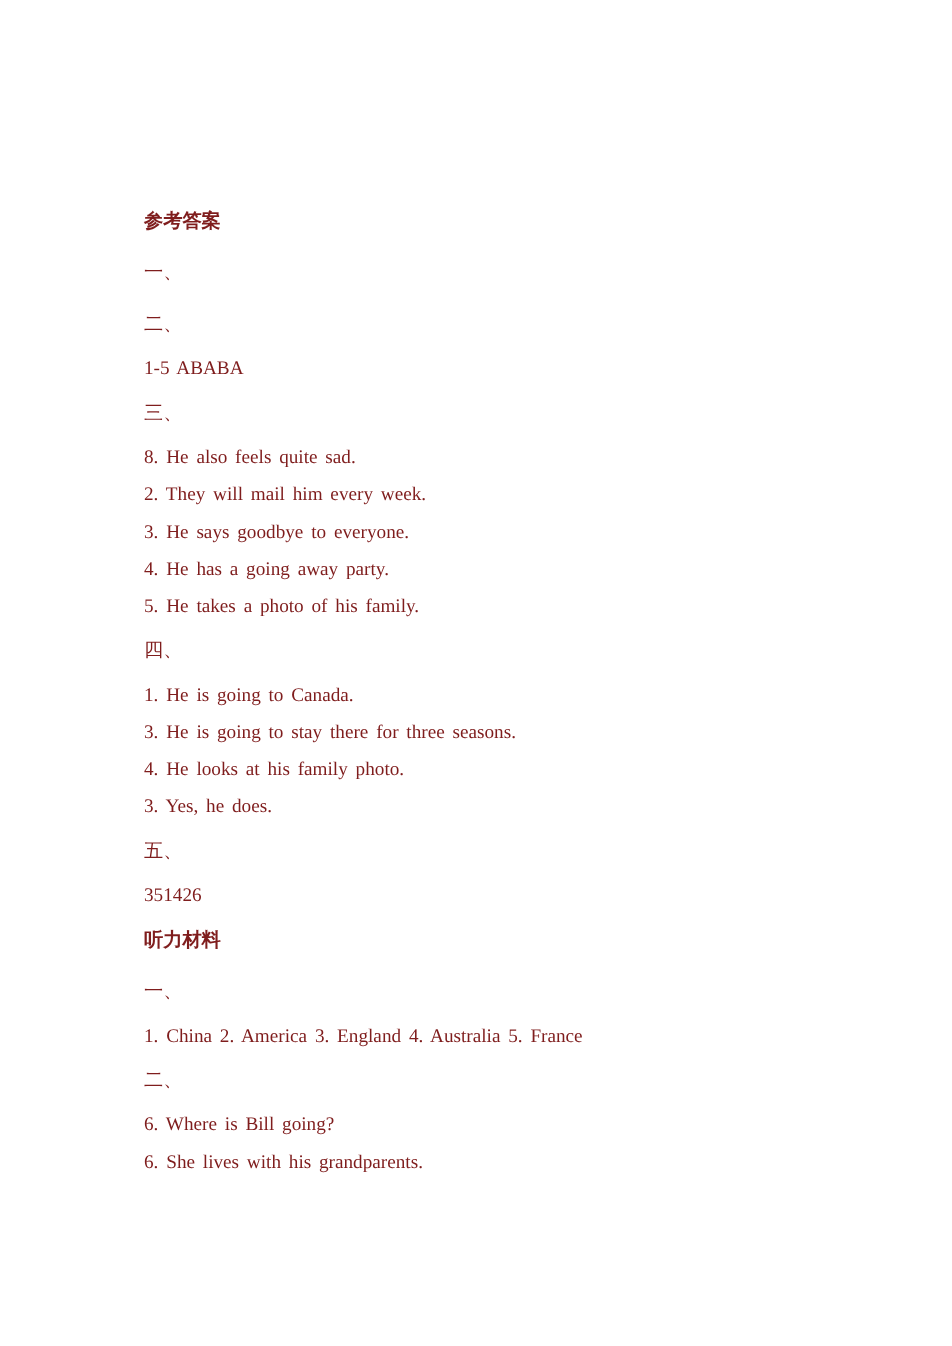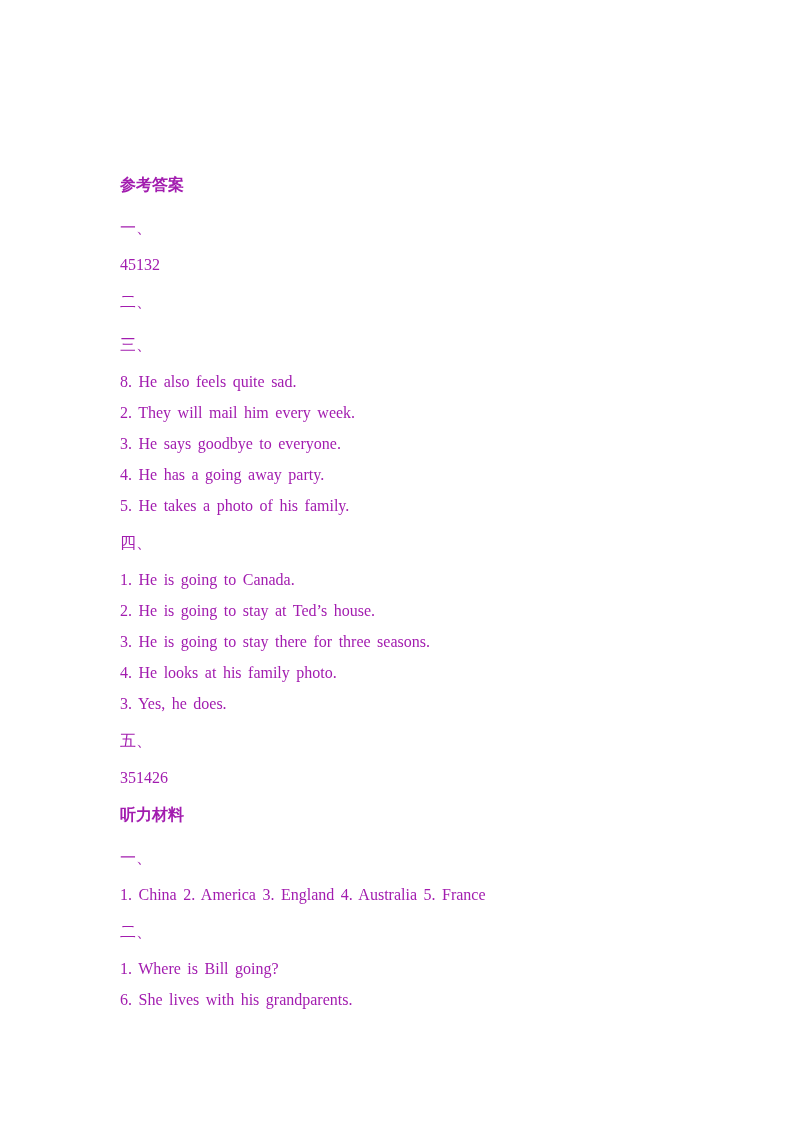--- a/index.html
+++ b/index.html
@@ -8,21 +8,21 @@
     padding: 0;
     background: #ffffff;
   }
   .page {
     position: relative;
     width: 793px;
     height: 1122px;
     background: #ffffff;
     padding: 163px 70px 40px 120px;
     font-family: "Liberation Serif", serif;
-    color: #a21caf;
+    color: #7f1d1d;
     overflow: hidden;
   }
   .line {
     margin: 0;
     font-size: 16px;
     line-height: 31px;
     word-spacing: 2.5px;
     white-space: pre-wrap;
   }
   .cn {
@@ -35,43 +35,42 @@
   }
 </style>
 </head>
 <body>
 
 <div class="page">
 
   <p class="line cn bold">参考答案</p>
 
   <p class="line cn">一、</p>
-  <p class="line">45132</p>
 
   <p class="line cn">二、</p>
+  <p class="line">1-5 ABABA</p>
 
   <p class="line cn">三、</p>
   <p class="line">8. He also feels quite sad.</p>
   <p class="line">2. They will mail him every week.</p>
   <p class="line">3. He says goodbye to everyone.</p>
   <p class="line">4. He has a going away party.</p>
   <p class="line">5. He takes a photo of his family.</p>
 
   <p class="line cn">四、</p>
   <p class="line">1. He is going to Canada.</p>
-  <p class="line">2. He is going to stay at Ted’s house.</p>
   <p class="line">3. He is going to stay there for three seasons.</p>
   <p class="line">4. He looks at his family photo.</p>
   <p class="line">3. Yes, he does.</p>
 
   <p class="line cn">五、</p>
   <p class="line">351426</p>
 
   <p class="line cn bold">听力材料</p>
 
   <p class="line cn">一、</p>
   <p class="line">1. China 2. America 3. England 4. Australia 5. France</p>
 
   <p class="line cn">二、</p>
-  <p class="line">1. Where is Bill going?</p>
+  <p class="line">6. Where is Bill going?</p>
   <p class="line">6. She lives with his grandparents.</p>
 
 </div>
 
 </body></html>

